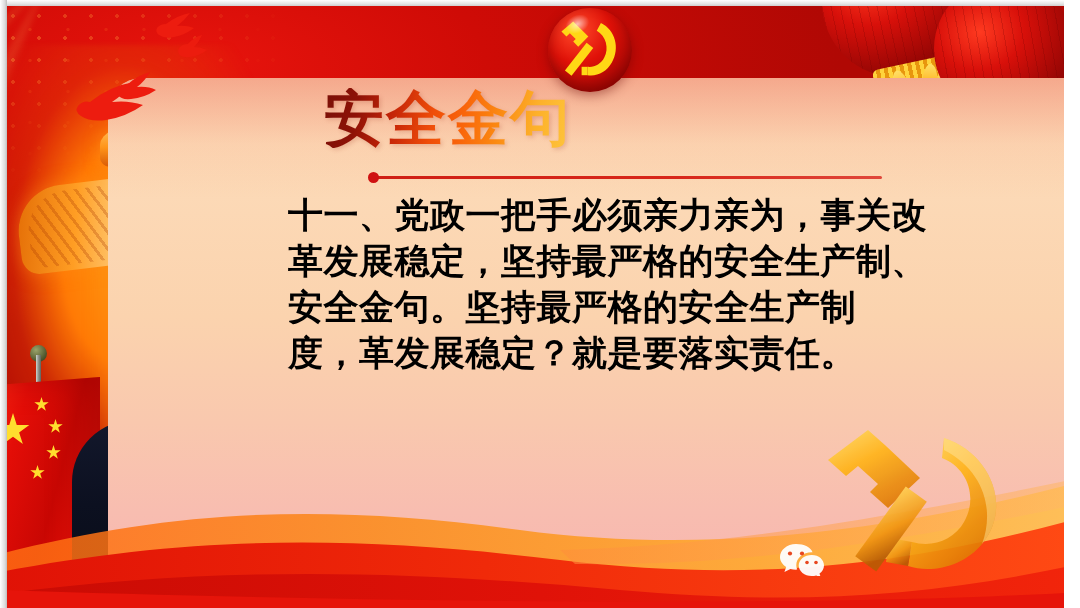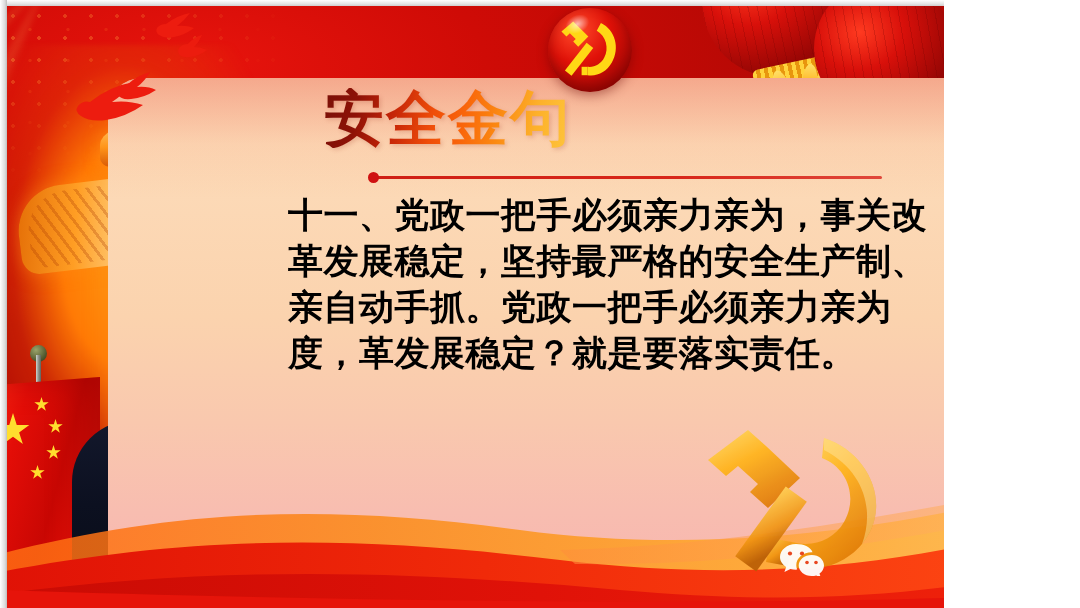--- a/index.html
+++ b/index.html
@@ -2,21 +2,21 @@
 <html lang="zh"><head>
 <meta charset="utf-8">
 <title>安全金句</title>
 <style>
   html,body{margin:0;padding:0;background:#ffffff;}
   body{
     font-family:"Liberation Sans","DejaVu Sans",sans-serif;
   }
   #slide{
     position:relative;
-    width:944px;height:608px;
+    width:1064px;height:608px;
     overflow:hidden;
     background:#ffffff;
   }
 
   
   .top-strip{
     position:absolute;left:0;top:0;width:1080px;height:6px;
     background:linear-gradient(180deg,#ffffff 0%,#e6e6e6 60%,#cfcfcf 100%);
     z-index:40;
   }
@@ -449,21 +449,21 @@
 
   <div class="title-shadow">安全金句</div>
   <div class="title">安全金句</div>
 
   <div class="rule-dot"></div>
   <div class="rule"></div>
 
   <div class="body-text">
     <p>十一、党政一把手必须亲力亲为，事关改</p>
     <p>革发展稳定，坚持最严格的安全生产制、</p>
-    <p>亲自动手抓。党政一把手必须亲力亲为</p>
+    <p>安全金句。坚持最严格的安全生产制</p>
     <p>度，革发展稳定？就是要落实责任。</p>
   </div>
 
   <div class="lanterns">
     <div class="lan-strings"></div>
 
     <div class="lantern" style="left:18px;top:-78px;width:150px;height:150px;transform:rotate(-12deg);">
       <div class="lan-body"></div>
       <div class="lan-frill" style="bottom:-9px;width:78px;height:22px;"></div>
       <div class="lan-cap" style="bottom:-22px;width:56px;height:16px;"></div>

